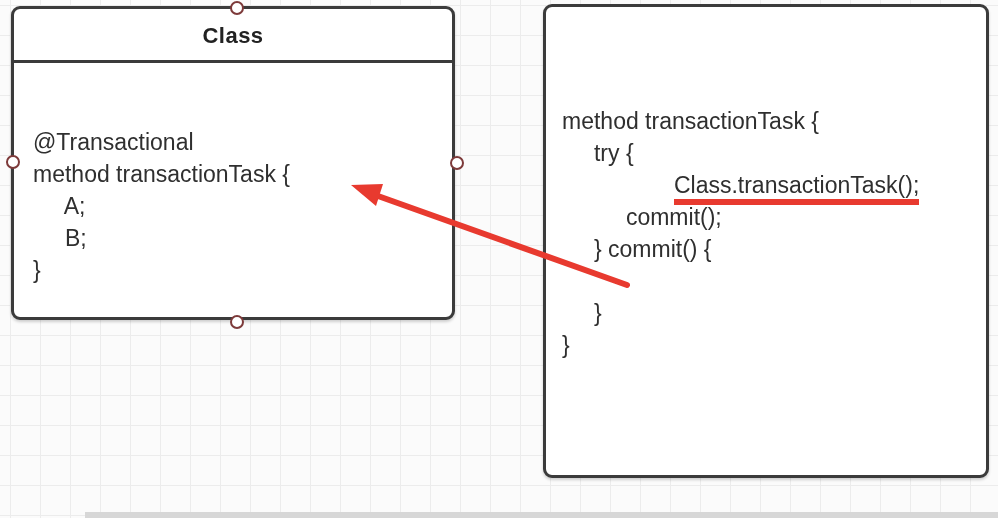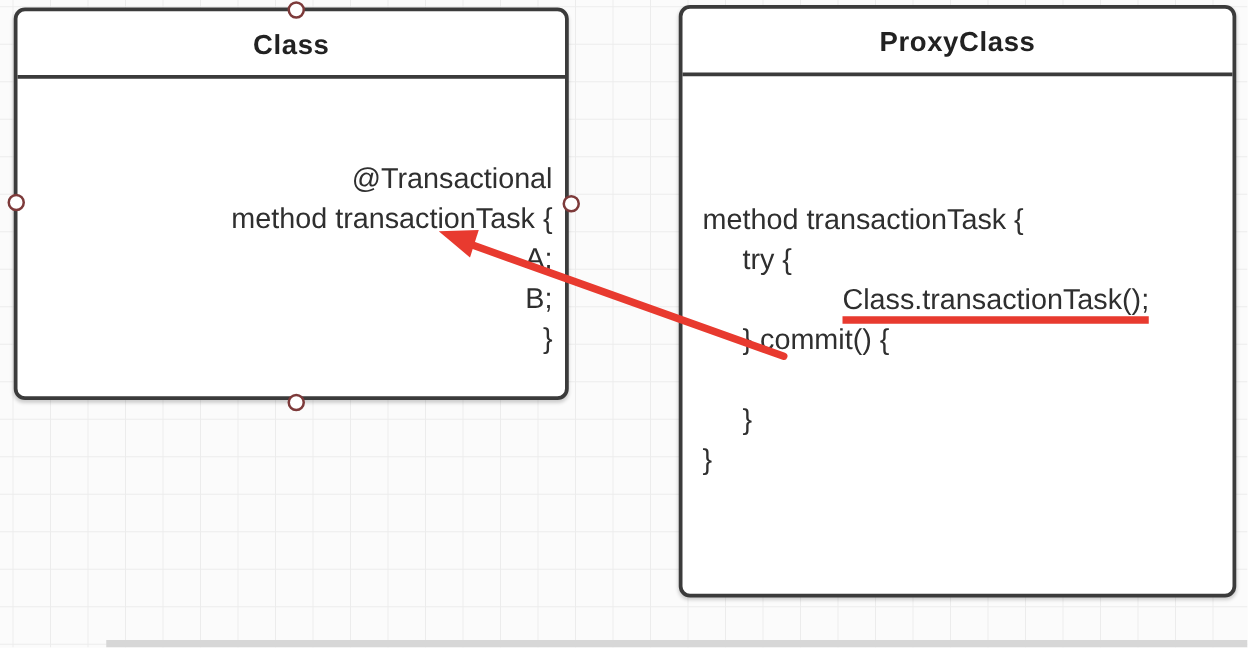--- a/index.html
+++ b/index.html
@@ -59,21 +59,21 @@
     pointer-events:none;
   }
 
   .bottom-bar{
     position:absolute; left:85px; right:0; bottom:0; height:6px;
     background:var(--bottom-bar);
   }
 
   
   #class-box{left:11px; top:6px; width:444px; height:314px;}
-  #class-box .box-body{padding:63px 10px 0 19px;text-align:right;}
+  #class-box .box-body{padding:63px 10px 0 19px;}
   #proxy-box{left:543px; top:4px; width:446px; height:474px;}
   #proxy-box .box-body{padding:98px 10px 0 16px;}
 </style>
 </head>
 <body>
 
 <div class="canvas">
 
   <div class="uml-box" id="class-box">
     <div class="box-title">Class</div>
@@ -84,25 +84,25 @@
         <div class="code-line"><span>     </span><span>B;</span></div>
         <div class="code-line"><span>}</span></div>
       </div>
     <div class="handle" style="left:216px; top:-8px;"></div>
     <div class="handle" style="left:-8px;  top:146px;"></div>
     <div class="handle" style="left:436px; top:147px;"></div>
     <div class="handle" style="left:216px; top:306px;"></div>
   </div>
 
   <div class="uml-box" id="proxy-box">
-    <div class="box-title">ProxyClass</div>
     <div class="box-body">
         <div class="code-line"><span>method transactionTask {</span></div>
         <div class="code-line"><span>     </span><span>try {</span></div>
         <div class="code-line"><span>          </span><span class="red-underline">Class.transactionTask();</span></div>
+        <div class="code-line"><span>          </span><span>commit();</span></div>
         <div class="code-line"><span>     </span><span>} commit() {</span></div>
         <div class="code-line"><span>          </span></div>
         <div class="code-line"><span>     </span><span>}</span></div>
         <div class="code-line"><span>}</span></div>
       </div>
   </div>
 
   <svg class="overlay" width="998" height="518" viewBox="0 0 998 518">
     <line x1="627" y1="285" x2="378" y2="196" stroke="#e83a2f" stroke-width="6" stroke-linecap="round"></line>
     <polygon points="351,185 376,206 383,184" fill="#e83a2f"></polygon>

